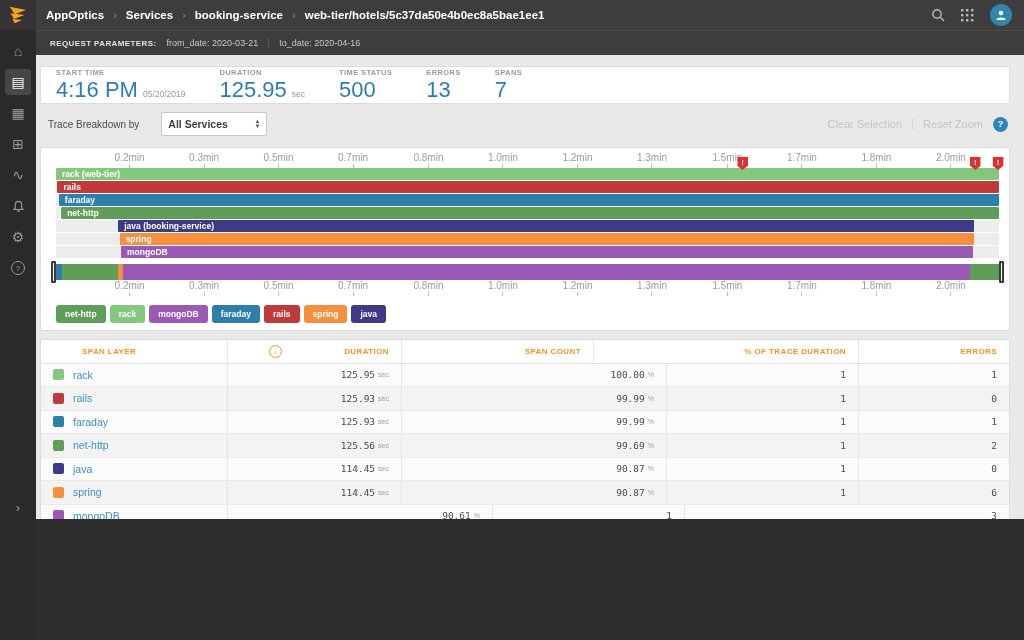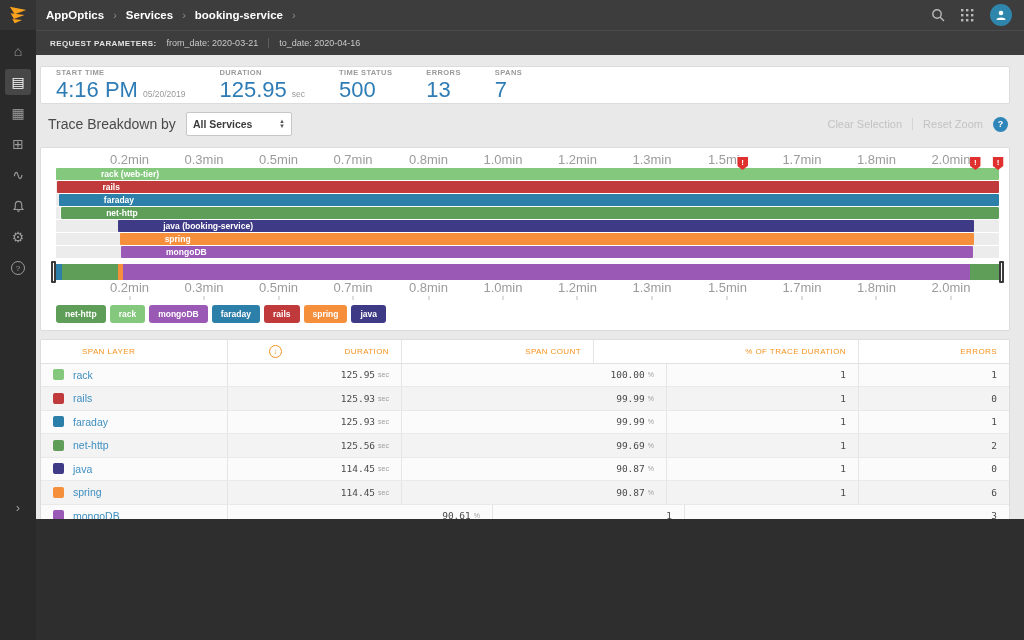--- a/index.html
+++ b/index.html
@@ -38,60 +38,60 @@
   
   .summary { height:38px; display:flex; align-items:center; gap:34px; padding-left:15px; }
   .stat { display:flex; flex-direction:column; justify-content:center; }
   .stat-label { font-size:7.5px; font-weight:bold; color:#9a9a9a; letter-spacing:.4px; }
   .stat-line { display:flex; align-items:baseline; gap:5px; }
   .stat-value { font-size:22px; color:#2e7cb6; }
   .stat-suffix { font-size:8.5px; color:#9a9a9a; }
 
   
   .toolbar { height:40px; display:flex; align-items:center; padding:0 2px 0 8px; }
-  .tb-label { font-size:14px; color:#4a4a4a; }
-  .dropdown { margin-left:10px; width:106px; height:24px; background:#fff; border:1px solid #c7c7c7; border-radius:2px; display:flex; align-items:center; padding:0 6px; cursor:pointer; }
+  .tb-label { font-size:10px; color:#4a4a4a; }
+  .dropdown { margin-left:22px; width:106px; height:24px; background:#fff; border:1px solid #c7c7c7; border-radius:2px; display:flex; align-items:center; padding:0 6px; cursor:pointer; }
   .dd-value { font-size:10.5px; font-weight:bold; color:#3c3c3c; flex:1; }
   .dd-arrows { display:flex; flex-direction:column; color:#555; font-size:6px; line-height:5px; }
   .tb-right { margin-left:auto; display:flex; align-items:center; gap:10px; }
   .tb-link { font-size:11px; color:#c2c2c2; cursor:pointer; }
   .tb-div { width:1px; height:12px; background:#d4d4d4; }
   .btn-search { background:#2e86b8; color:#fff; font-size:11.5px; font-weight:bold; border:none; border-radius:3px; height:25px; padding:0 12px; display:flex; align-items:center; gap:6px; cursor:pointer; }
   .help-circle { width:15px; height:15px; border-radius:50%; background:#2e86b8; color:#fff; font-size:9px; font-weight:bold; display:flex; align-items:center; justify-content:center; cursor:pointer; }
 
   
   .chart-card { margin-top:3px; padding:4px 10px 7px 15px; }
   .plot { position:relative; }
   .axis { position:relative; height:16px; }
   .tick { position:absolute; top:0; transform:translateX(-50%); text-align:center; }
-  .tlabel { font-size:13px; color:#9b9b9b; white-space:nowrap; }
+  .tlabel { font-size:10px; color:#9b9b9b; white-space:nowrap; }
   .tline { width:1px; height:4px; background:#bcbcbc; margin:1px auto 0; }
   .badges { position:absolute; top:5px; left:0; width:100%; height:0; z-index:6; }
   .err-badge { position:absolute; transform:translateX(-50%); width:11px; height:13px; background:#e02f2f; clip-path:polygon(0 0,100% 0,100% 68%,50% 100%,0 68%); color:#fff; font-size:8px; font-weight:bold; text-align:center; line-height:11px; cursor:pointer; }
   .bar-row { position:relative; height:12px; margin-bottom:1px; }
   .bar-track { position:absolute; left:0; top:0; width:100%; height:100%; background:#ececec; }
   .bar { position:absolute; top:0; height:100%; border-radius:1px; cursor:pointer; }
   .bar.outlined { outline:1px solid #fafafa; }
-  .bar-label { font-size:8.5px; font-weight:bold; color:#fff; padding-left:6px; line-height:12px; white-space:nowrap; overflow:hidden; display:block;margin-left:39px; }
+  .bar-label { font-size:8.5px; font-weight:bold; color:#fff; padding-left:6px; line-height:12px; white-space:nowrap; overflow:hidden; display:block; }
   .mini-wrap { position:relative; margin-top:6px; height:16px; }
   .mini-track { position:absolute; left:0; top:0; width:100%; height:16px; background:#f2f2f2; cursor:pointer; }
   .mini-seg { position:absolute; top:0; height:100%; }
   .mini-handle { position:absolute; top:-3px; width:5px; height:22px; background:#fdfdfd; border:2px solid #3a3a3a; border-radius:1px; cursor:ew-resize; z-index:7; }
   .mini-handle.left { left:-5px; } .mini-handle.right { right:-5px; }
   .legend { margin-top:9px; display:flex; gap:4px; padding-left:0; }
   .chip { border-radius:3px; color:#fff; font-size:8.5px; font-weight:bold; padding:4px 9px; cursor:pointer; }
 
   
   .table-card { margin-top:8px; border-bottom:none; }
   .trow { display:flex; height:23.5px; align-items:stretch; }
   .tcell { display:flex; align-items:center; border-right:1px solid #e5e5e5; padding:0 12px; }
   .tcell:last-child { border-right:none; }
   .c1 { width:187px; } .c2 { width:174px; } .c3 { width:265px; } .c4 { width:192px; } .c5 { flex:1; }
   .thead { border-bottom:1px solid #e2e2e2; background:#fff; }
-  .th { font-size:8px; font-weight:normal; color:#f6921e; letter-spacing:.4px; justify-content:flex-end;padding-left:41px; }
+  .th { font-size:8px; font-weight:bold; color:#f6921e; letter-spacing:.4px; justify-content:flex-end;padding-left:41px; }
   .th.c1 { justify-content:flex-start; }
   .th.c2 { justify-content:space-between; }
   .sort-icon { width:13px; height:13px; border:1px solid #f6921e; border-radius:50%; color:#f6921e; font-size:8px; display:flex; align-items:center; justify-content:center; cursor:pointer; }
   .tbody .trow { border-bottom:1px solid #e9e9e9; }
   .tbody .trow:nth-child(odd) { background:#fbfbfb; }
   .tbody .trow:nth-child(even) { background:#f3f3f3; }
   .swatch { width:11px; height:11px; border-radius:2px; margin-right:9px; flex:none; }
   .layer-name { font-size:10.5px; color:#3f8fc0; cursor:pointer; }
   .num-cell { justify-content:flex-end; }
   .num { font-family:"DejaVu Sans Mono",monospace; font-size:9.5px; color:#4a4a4a; }
@@ -109,20 +109,21 @@
       <path d="M5 16 L17 17 L8 21 Z" fill="#f9a21d"></path>
     </svg>
   </div>
   <div class="crumbs">
     <span class="crumb">AppOptics</span>
     <span class="crumb-sep">›</span>
     <span class="crumb">Services</span>
     <span class="crumb-sep">›</span>
     <span class="crumb">booking-service</span>
     <span class="crumb-sep">›</span>
+    <span class="crumb">web-tier/hotels/5c37da50e4b0ec8a5bae1ee1</span>
   </div>
   <div class="nav-right">
     <span class="nav-icon">
       <svg width="14" height="14" viewBox="0 0 14 14">
           <circle cx="6" cy="6" r="4.2" fill="none" stroke="#b9b9b9" stroke-width="1.4"></circle>
           <line x1="9.2" y1="9.2" x2="13" y2="13" stroke="#b9b9b9" stroke-width="1.4"></line>
         </svg>
     </span>
     <span class="nav-icon">
       <svg width="13" height="13" viewBox="0 0 13 13">

